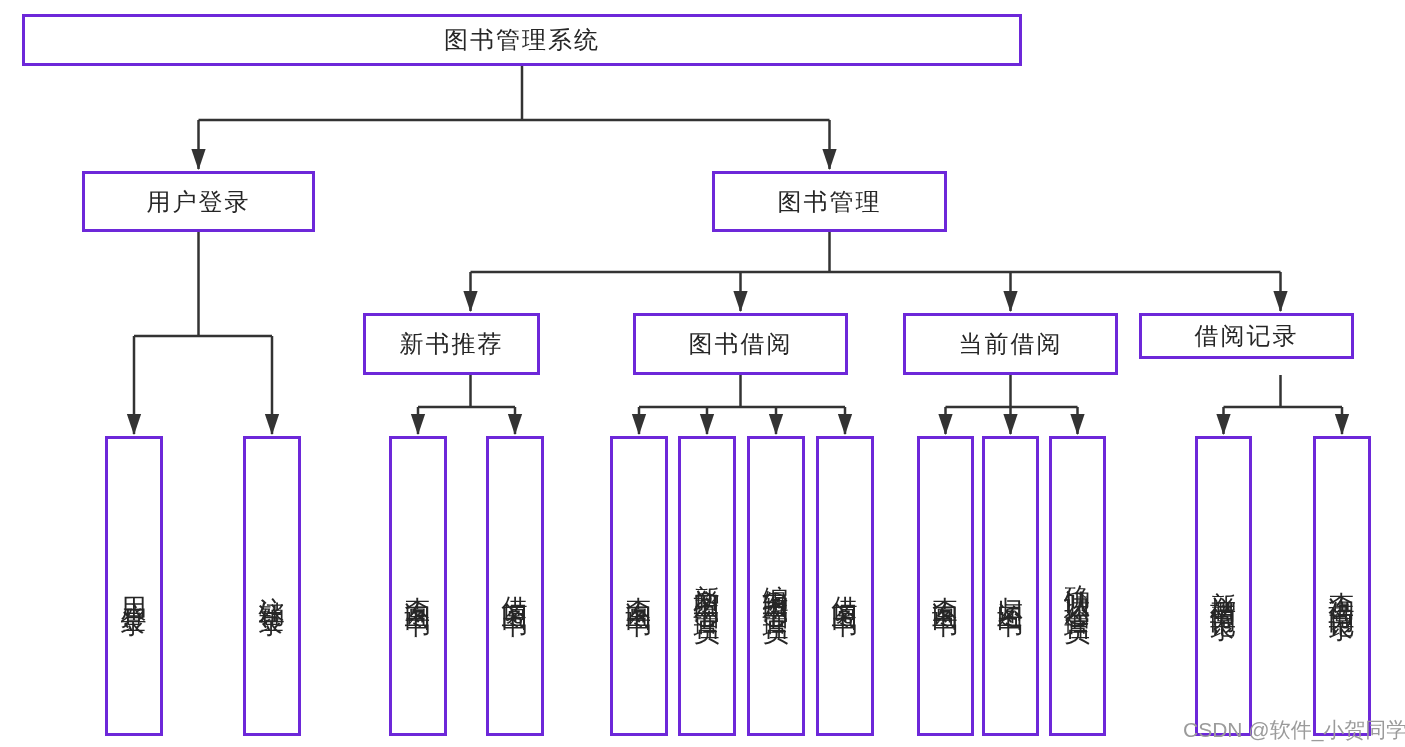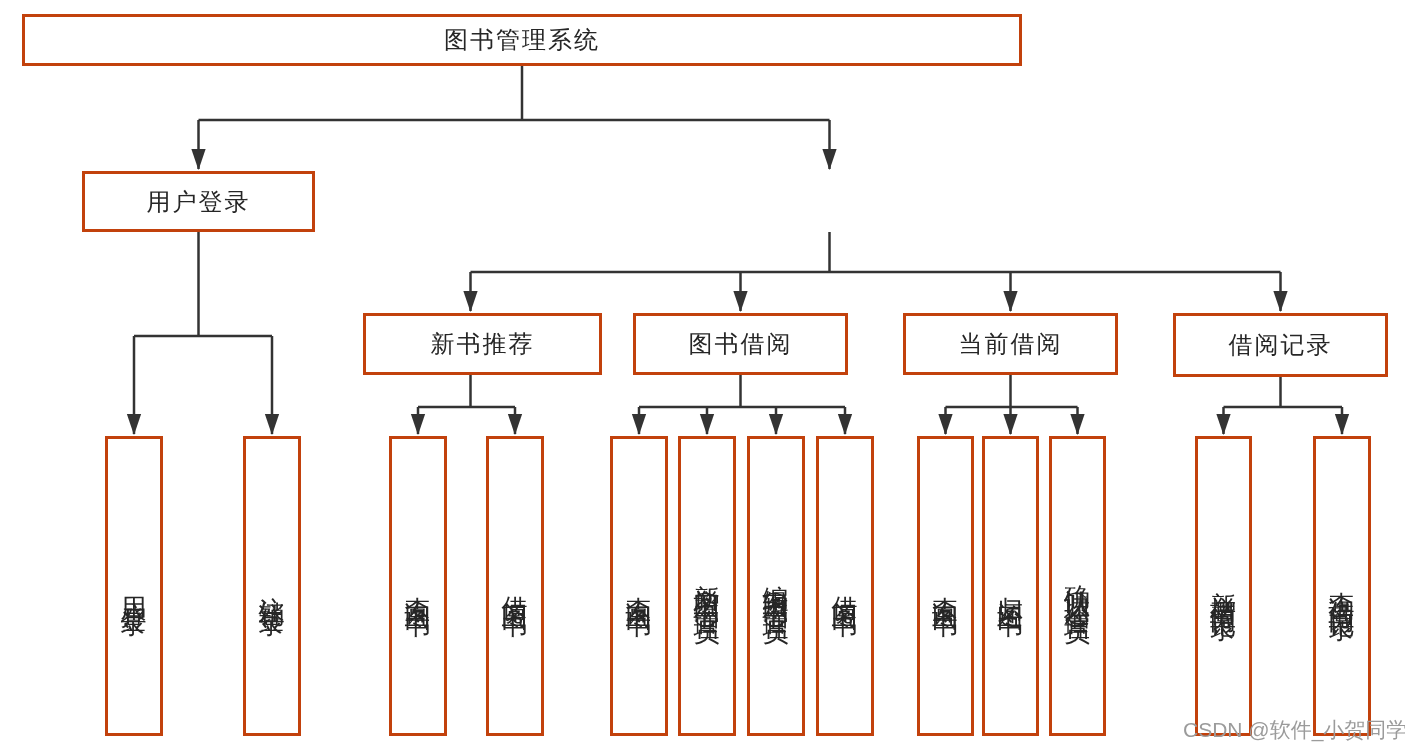--- a/index.html
+++ b/index.html
@@ -13,21 +13,21 @@
   }
   #wires {
     position: absolute;
     left: 0; top: 0;
     width: 1405px; height: 747px;
     z-index: 1;
   }
   .node {
     position: absolute;
     box-sizing: border-box;
-    border: 3px solid #c2410c;
+    border: 3px solid #6d28d9;
     background: #ffffff;
     display: flex;
     align-items: center;
     justify-content: center;
     z-index: 2;
   }
   .hlabel {
     font-size: 24px;
     letter-spacing: 2px;
     color: #262626;
@@ -106,31 +106,34 @@
     </g>
   </svg>
 
   <div class="node" style="left:22px;top:14px;width:1000px;height:52px">
     <span class="hlabel">图书管理系统</span>
   </div>
 
   <div class="node" style="left:82px;top:171px;width:233px;height:61px">
     <span class="hlabel">用户登录</span>
   </div>
+  <div class="node" style="left:712px;top:171px;width:235px;height:61px">
+    <span class="hlabel">图书管理</span>
+  </div>
 
-  <div class="node" style="left:363px;top:313px;width:239px;height:62px">
+  <div class="node" style="left:363px;top:313px;width:177px;height:62px">
     <span class="hlabel">新书推荐</span>
   </div>
   <div class="node" style="left:903px;top:313px;width:215px;height:62px">
     <span class="hlabel">当前借阅</span>
   </div>
   <div class="node" style="left:633px;top:313px;width:215px;height:62px">
     <span class="hlabel">图书借阅</span>
   </div>
-  <div class="node" style="left:1173px;top:313px;width:215px;height:64px">
+  <div class="node" style="left:1139px;top:313px;width:215px;height:46px">
     <span class="hlabel">借阅记录</span>
   </div>
 
   <div class="node" style="left:105px;top:436px;width:58px;height:300px">
     <span class="vlabel">用户登录</span>
   </div>
   <div class="node" style="left:243px;top:436px;width:58px;height:300px">
     <span class="vlabel">注销登录</span>
   </div>
 

